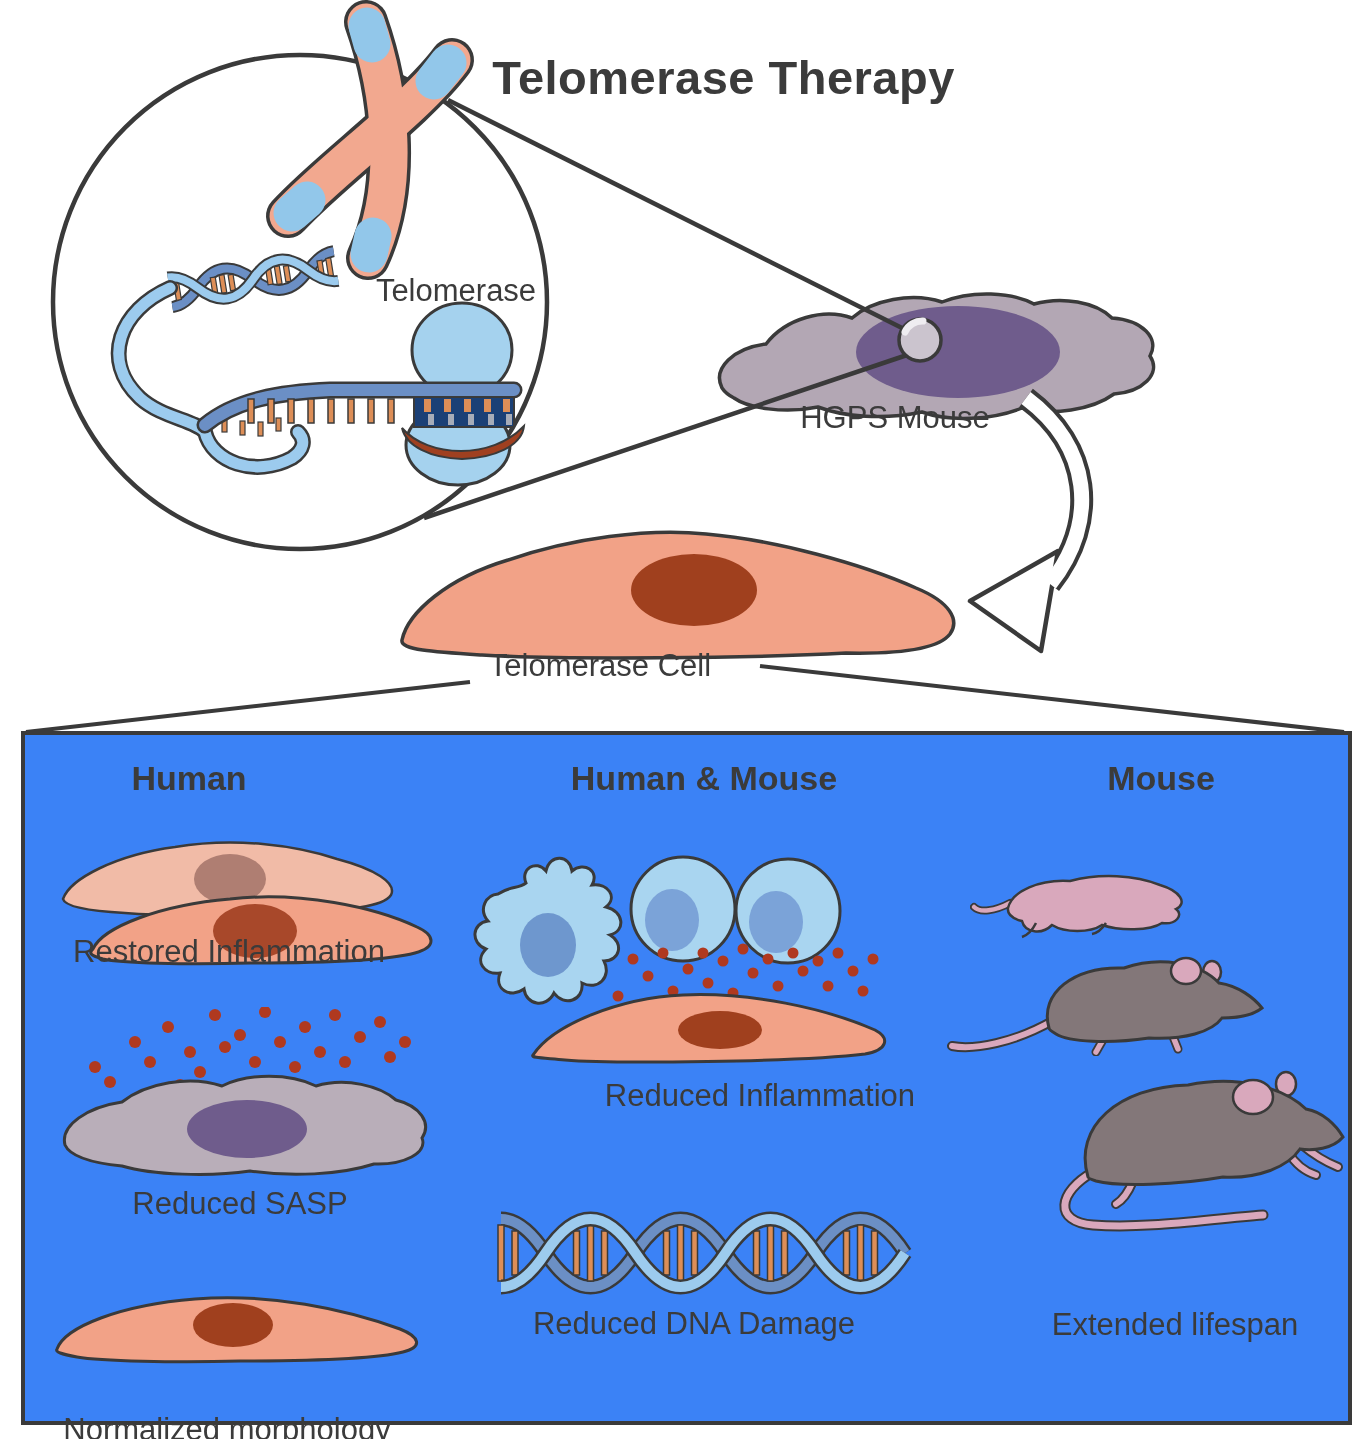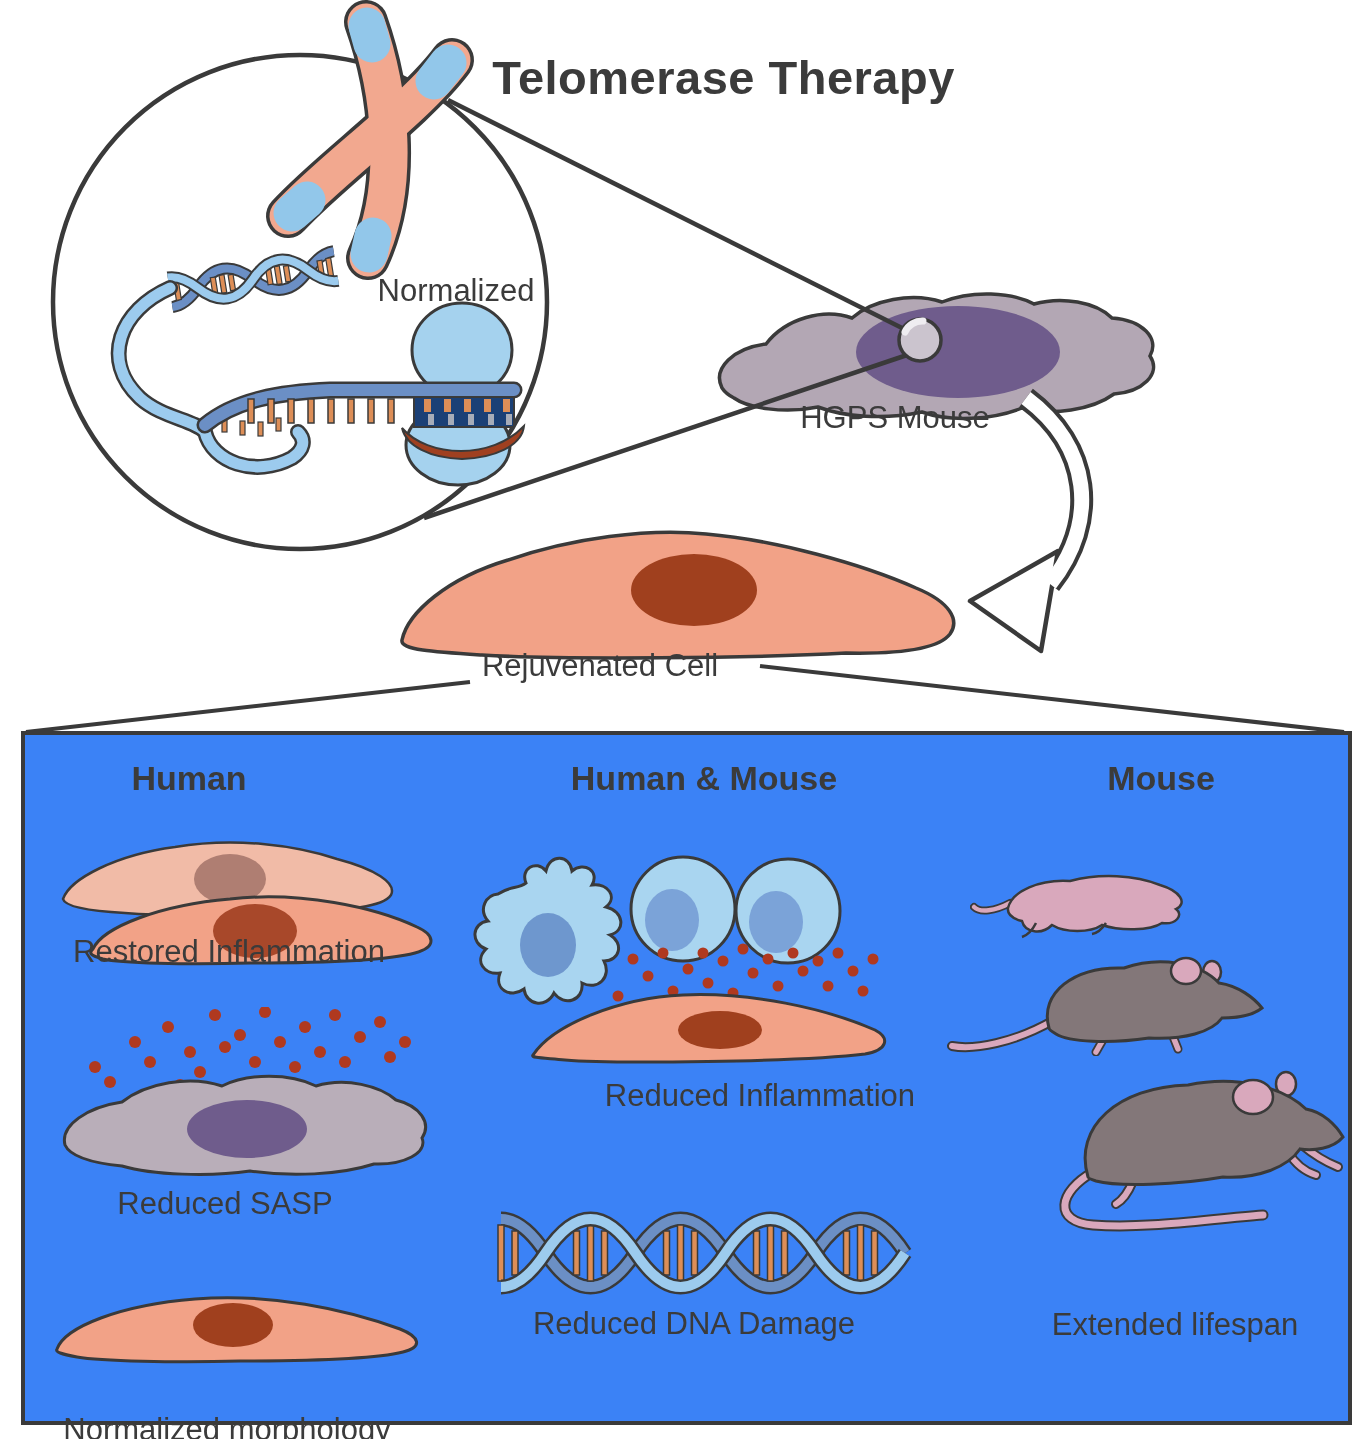--- a/index.html
+++ b/index.html
@@ -120,23 +120,23 @@
                C 950,602 960,620 950,634 C 938,650 896,654 846,653 C 756,658 560,660 482,655
                C 434,652 400,650 402,640 Z" fill="#f2a287" stroke="#3a3a3a" stroke-width="3.5"></path>
       <ellipse cx="694" cy="590" rx="63" ry="36" fill="#a0401e"></ellipse>
     </g>
 
     <path d="M 470,682 L 26,732" stroke="#3a3a3a" stroke-width="4"></path>
     <path d="M 760,666 L 1344,732" stroke="#3a3a3a" stroke-width="4"></path>
   </svg>
 
   <div class="lbl title abs" style="left:0;top:52px;width:1367px;">Telomerase Therapy</div>
-  <div class="lbl sub abs" style="left:306px;top:274px;width:300px;">Normalized</div>
+  <div class="lbl sub abs" style="left:306px;top:274px;width:300px;">Telomerase</div>
   <div class="lbl sub abs" style="left:745px;top:401px;width:300px;">HGPS Mouse</div>
-  <div class="lbl sub abs" style="left:450px;top:649px;width:300px;">Rejuvenated Cell</div>
+  <div class="lbl sub abs" style="left:450px;top:649px;width:300px;">Telomerase Cell</div>
 
   <div class="panel">
 
     <div class="lbl hdr" style="left:14px;top:25px;width:300px;">Human</div>
     <div class="lbl hdr" style="left:529px;top:25px;width:300px;">Human &amp; Mouse</div>
     <div class="lbl hdr" style="left:986px;top:25px;width:300px;">Mouse</div>
 
     <svg class="abs" style="left:20px;top:86px" width="400" height="162" viewBox="0 0 400 162">
       <path d="M 18,78 C 25,58 70,34 130,26 C 190,16 250,24 292,38 C 330,48 352,62 346,74
                C 338,86 300,90 262,88 C 210,94 130,96 80,92 C 45,90 20,86 18,78 Z" fill="#f1bba7" stroke="#3a3a3a" stroke-width="2.5"></path>
@@ -172,21 +172,21 @@
           <circle cx="355" cy="35" r="6"></circle>
         <circle cx="60" cy="75" r="6"></circle>
           <circle cx="130" cy="78" r="6"></circle>
           <circle cx="225" cy="75" r="6"></circle>
       </g>
       <path d="M 15,138 C 10,118 38,100 72,95 C 96,76 140,68 172,79 C 198,66 240,66 266,79
                C 296,70 330,79 346,93 C 370,99 382,116 372,131 C 378,146 354,158 324,157
                C 290,168 240,170 200,164 C 160,170 102,168 72,159 C 42,156 20,149 15,138 Z" fill="#b9aeb9" stroke="#3a3a3a" stroke-width="3"></path>
       <ellipse cx="197" cy="122" rx="60" ry="29" fill="#6f5c8c"></ellipse>
     </svg>
-    <div class="lbl cap" style="left:0px;top:452px;width:400px;">Reduced SASP</div>
+    <div class="lbl cap" style="left:15px;top:452px;width:400px;">Reduced SASP</div>
 
     <svg class="abs" style="left:20px;top:542px" width="400" height="90" viewBox="0 0 400 90">
       <path d="M 12,72 C 20,50 75,28 150,22 C 225,16 300,32 355,52 C 375,60 378,70 358,75
                C 330,82 260,84 195,84 C 130,86 55,84 32,80 C 16,77 10,75 12,72 Z" fill="#f2a287" stroke="#3a3a3a" stroke-width="3"></path>
       <ellipse cx="188" cy="48" rx="40" ry="22" fill="#a0401e"></ellipse>
     </svg>
     <div class="lbl cap" style="left:2px;top:635px;width:400px;margin-top:43px;">Normalized morphology</div>
 
     <svg class="abs" style="left:443px;top:106px" width="460" height="232" viewBox="0 0 460 232">
       <path d="M 30,53 C 42,45 50,48 58,42 C 52,28 68,18 78,30 C 82,12 102,14 104,30

